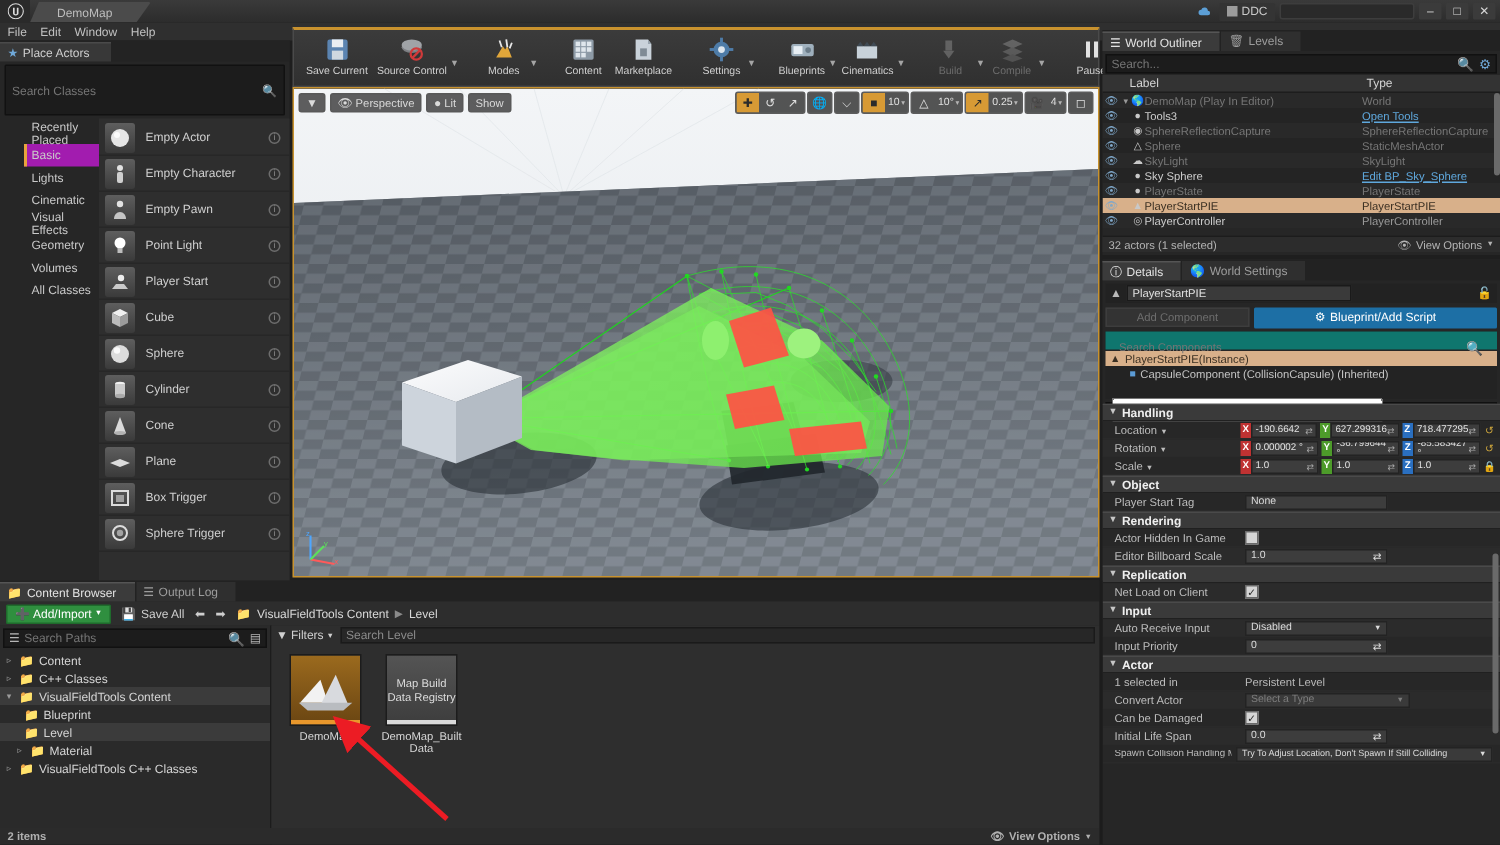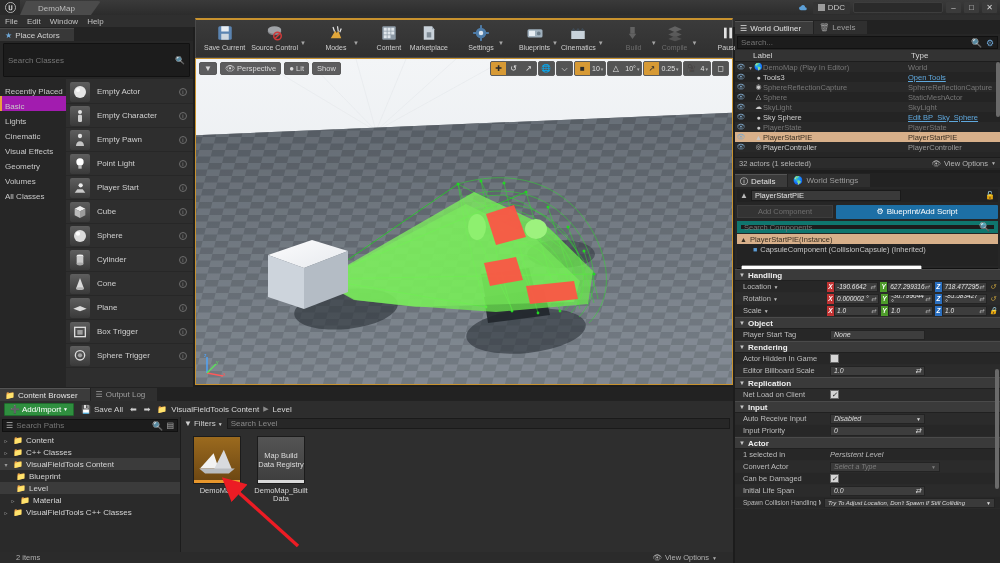--- a/index.html
+++ b/index.html
@@ -43,21 +43,21 @@
   .modes-tab { height:13px; background:#383838; display:flex; align-items:center; gap:3px;
     padding:0 14px 0 5px; font-size:8px; color:#cfcfcf; border-top:1px solid #4a4a4a;}
   .modes-tab .ic { color:#6fa8d8; font-size:8px; }
   .searchrow { height:14px; margin:2px 3px; background:#1c1c1c; border:1px solid #111;
     display:flex; align-items:center; padding:16px 4px; border-radius:1px;}
   .searchrow input { flex:1; background:transparent; border:0; outline:0; color:#9a9a9a; font-size:8px;
     font-family:"Liberation Sans",sans-serif;}
   .searchrow .mag { color:#8d8d8d; font-size:8px; }
   .modes-body { display:flex; height:325px; }
   .cat-list { width:66px; background:#262626; padding-top:2px; }
-  .cat { height:15px; display:flex; align-items:flex-end; padding-left:5px; font-size:8px; color:#c9c9c9; }
+  .cat { height:15px; display:flex; align-items:center; padding-left:5px; font-size:8px; color:#c9c9c9;margin-left:16px; }
   .cat.sel { background:#a21caf; border-left:2px solid #e8a33d; padding-left:3px; }
   .asset-list { flex:1; background:#2e2e2e; padding-top:1px; overflow:hidden;}
   .asset { height:24px; display:flex; align-items:center; padding:0 6px 0 4px; border-bottom:1px solid #272727;}
   .asset .thumb { width:20px;height:20px; border-radius:2px; margin-right:7px;
       background:linear-gradient(#5e5e5e,#3a3a3a); display:flex;align-items:center;justify-content:center;
       font-size:11px; color:#e2e2e2; overflow:hidden;}
   .asset .nm { flex:1; font-size:8px; color:#d0d0d0; }
   .asset .info { width:8px;height:8px;border:1px solid #6d6d6d;border-radius:50%;
       color:#8c8c8c; font-size:6px; text-align:center; line-height:7px;}
 
@@ -130,40 +130,40 @@
   .details { position:absolute; left:735px; top:173px; width:265px; height:390px; background:#262626;}
   .dt-namerow { height:13px; margin:2px 2px 0; background:#222; display:flex; align-items:center; gap:3px; padding:0 3px;}
   .dt-namerow .nbox { width:150px; height:11px; background:#3a3a3a; border:1px solid #1a1a1a;
      display:flex; align-items:center; padding-left:3px; font-size:7.5px; color:#e0e0e0;}
   .dt-namerow .lock { margin-left:auto; font-size:8px; color:#8d8d8d;}
   .dt-btnrow { height:15px; margin:2px; display:flex; align-items:center; gap:3px;}
   .addcomp { height:13px; flex:0 0 96px; background:#333; border:1px solid #3d3d3d;
       color:#6e6e6e; font-size:7.5px; display:flex; align-items:center; justify-content:center;}
   .bpbtn { height:14px; flex:1; background:#1d6fa5; color:#fff; font-size:8px;
       display:flex; align-items:center; justify-content:center; gap:3px; border-radius:1px;}
-  .dt-search { height:12px; margin:1px 2px; background:#1c1c1c; border:4px solid #0f766e;
-      display:flex; align-items:center; padding:0 3px;}
+  .dt-search { height:12px; margin:1px 2px; background:#1c1c1c; border:6px solid #0f766e;
+      display:flex; align-items:flex-start; padding:0 3px;}
   .dt-search input { flex:1; background:transparent;border:0;outline:0;color:#8a8a8a;font-size:7.5px;
       font-family:"Liberation Sans",sans-serif;}
   .comp-tree { margin:1px 2px; background:#232323; height:32px; }
   .comp-row { height:10px; display:flex; align-items:center; font-size:7.5px; padding-left:3px; gap:3px;}
   .comp-row.sel { background:#d8b08a; color:#3a2f22;}
   .comp-row.child { padding-left:16px; color:#c5c5c5;}
   .dt-search2 { height:12px; margin:2px 2px 1px; background:#1c1c1c; border:1px solid #111;
       display:flex; align-items:center; padding:0 3px; gap:3px;}
   .dt-body { position:absolute; left:0; right:0; top:96px; bottom:0; overflow:hidden;}
   .sect { height:12px; background:#3a3a3a; display:flex; align-items:center;
       padding-left:4px; gap:3px; font-size:8px; color:#efefef; font-weight:bold;
       border-top:1px solid #4a4a4a; border-bottom:1px solid #202020;}
   .sect .tri { font-size:6px; color:#c7c7c7;}
   .prow { height:12px; display:flex; align-items:center; font-size:7.5px; border-bottom:1px solid #2a2a2a;}
   .prow:nth-child(odd){ background:#2b2b2b;}
   .prow:nth-child(even){ background:#272727;}
   .plabel { width:92px; padding-left:8px; color:#bdbdbd; overflow:hidden; white-space:nowrap;}
-  .pval { flex:1; display:flex; align-items:center; gap:2px; padding-right:3px;font-style:italic;}
+  .pval { flex:1; display:flex; align-items:center; gap:2px; padding-right:3px;}
   .vecfield { display:flex; align-items:center; flex:1; height:10px; }
   .axisbadge { width:7px; height:10px; display:flex;align-items:center;justify-content:center;
       font-size:6.5px; color:#fff; font-weight:bold;}
   .ax-x{background:#c03232;} .ax-y{background:#4d9b2a;} .ax-z{background:#2a6fc0;}
   .numbox { flex:1; height:10px; background:#3d3d3d; border:1px solid #232323;
       display:flex; align-items:center; justify-content:space-between; padding:0 2px;
       font-size:6.5px; color:#e4e4e4; overflow:hidden;}
   .numbox .ar { font-size:6px; color:#a8a8a8;}
   .reset { width:8px; text-align:center; color:#c8a23c; font-size:7px;}
   .lockico { width:8px; text-align:center; color:#9a9a9a; font-size:7px;}
@@ -205,21 +205,21 @@
   .acell { width:56px; display:flex; flex-direction:column; align-items:center; }
   .athumb { width:48px; height:48px; border:1px solid #1c1c1c; display:flex; align-items:center;
       justify-content:center; position:relative; overflow:hidden;}
   .athumb.map { background:linear-gradient(#9b6a1e,#6a4512);}
   .athumb.reg { background:linear-gradient(#545454,#3d3d3d); color:#dcdcdc; font-size:7.5px; text-align:center; line-height:9px;}
   .abar { position:absolute; left:0; bottom:0; width:100%; height:3px;}
   .abar.orange { background:#e8972c;}
   .abar.white { background:#d9d9d9;}
   .aname { font-size:7.5px; color:#d6d6d6; text-align:center; margin-top:3px; line-height:8px;}
   .cb-foot { position:absolute; left:0; bottom:0; width:733px; height:11px; background:#2b2b2b;
-      display:flex; align-items:center; padding:0 16px; font-size:7.5px; color:#b0b0b0;}
+      display:flex; align-items:center; padding:0 5px; font-size:7.5px; color:#b0b0b0;font-weight:bold;}
   .cb-foot .vo { margin-left:auto; display:flex; align-items:center; gap:3px;}
 
   .arrow-layer { position:absolute; left:0; top:0; width:1000px; height:563px; pointer-events:none; z-index:40;}
   .right-strip { position:absolute; left:733px; top:387px; width:2px; height:176px; background:#1c1c1c;}
 </style>
 </head>
 <body>
 
 <div class="app">
 

